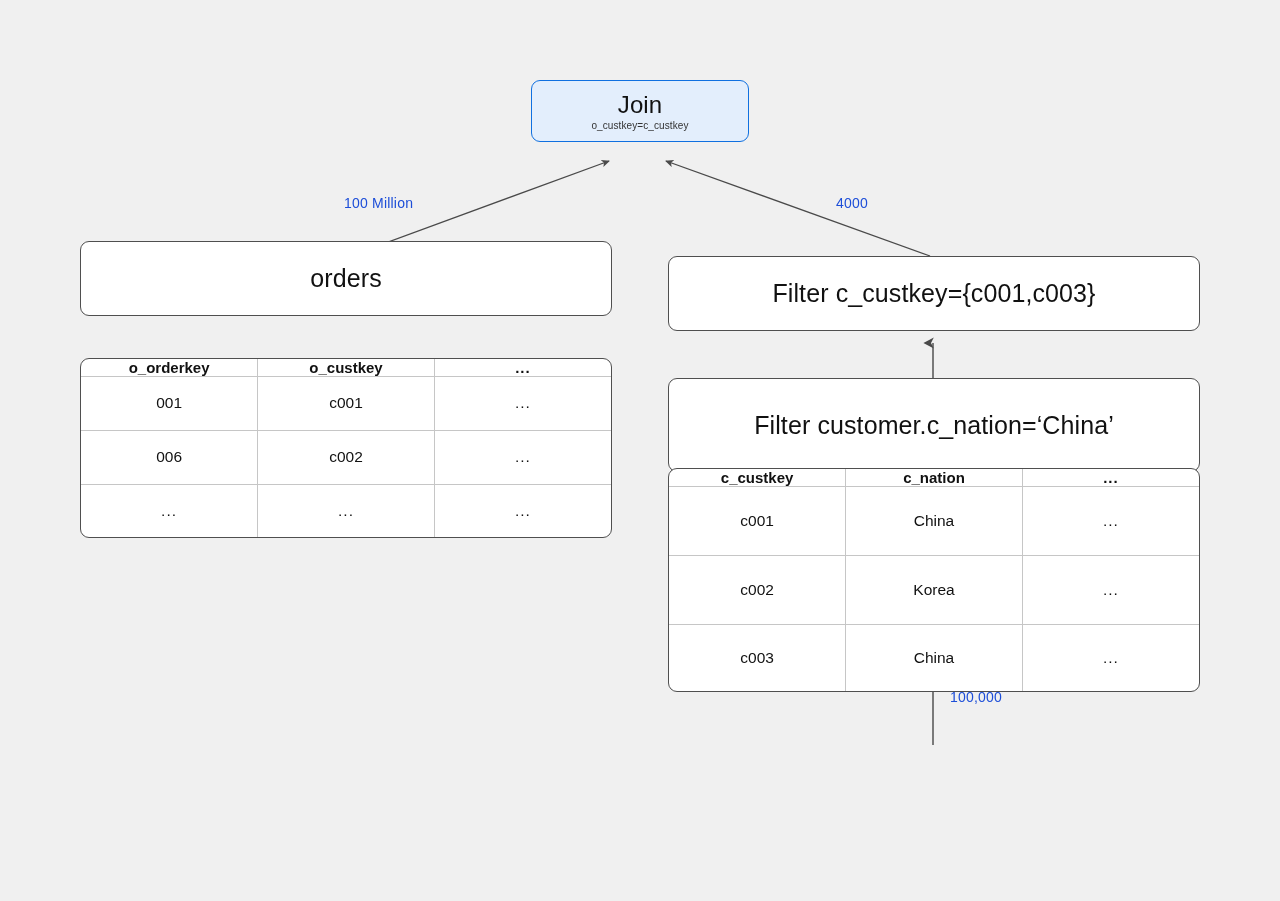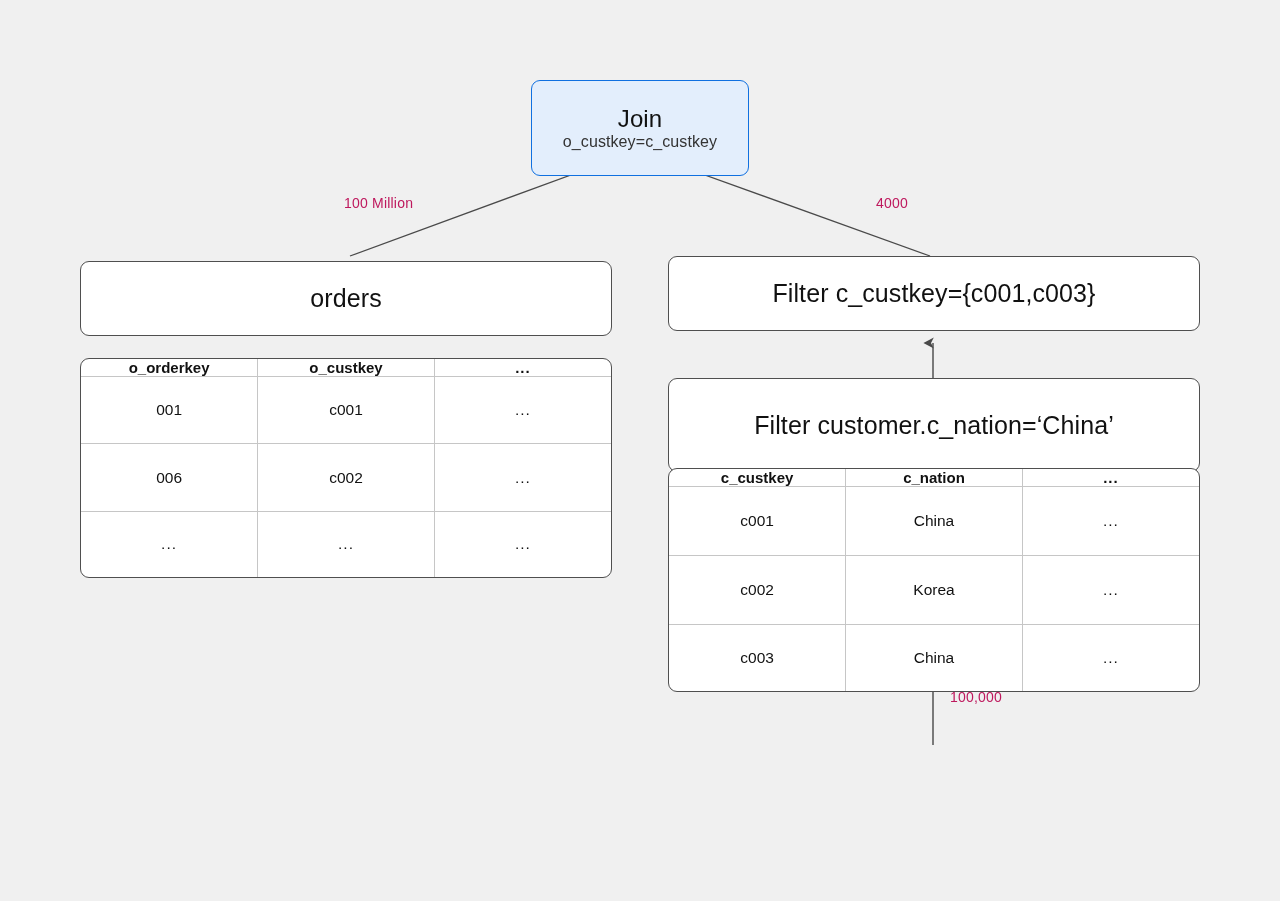--- a/index.html
+++ b/index.html
@@ -57,21 +57,21 @@
     border: 1.7px solid #1070e0;
     border-radius: 9px;
   }
   .node.join .title {
     font-size: 24px;
     font-weight: 400;
     color: #111111;
     margin-bottom: 1px;
   }
   .node.join .subtitle {
-    font-size: 16px;
+    font-size: 10px;
     color: #333333;
     white-space: nowrap;
     letter-spacing: 0.1px;
   }
 
   
   .data-table {
     position: absolute;
     box-sizing: border-box;
     background: #ffffff;
@@ -109,21 +109,21 @@
     border-bottom: none;
   }
   .data-table .ellipsis {
     letter-spacing: 1px;
   }
 
   
   .edge-label {
     position: absolute;
     font-size: 14px;
-    color: #be185d;
+    color: #1d4ed8;
     white-space: nowrap;
     letter-spacing: 0.2px;
   }
 </style>
 </head>
 <body>
 
 <div id="canvas">
 
   <svg id="edges" viewBox="0 0 1280 901" width="1280" height="901">
@@ -138,36 +138,36 @@
 
     <line x1="350" y1="256" x2="609" y2="161" stroke="#4a4a4a" stroke-width="1.3" marker-end="url(#arrow-dark)"></line>
 
     <line x1="930" y1="256" x2="666" y2="161" stroke="#4a4a4a" stroke-width="1.3" marker-end="url(#arrow-dark)"></line>
 
     <line x1="933" y1="378" x2="933" y2="343" stroke="#7a7a7a" stroke-width="2" marker-end="url(#arrow-up)"></line>
 
     <line x1="933" y1="745" x2="933" y2="653" stroke="#7a7a7a" stroke-width="2" marker-end="url(#arrow-up)"></line>
   </svg>
 
-  <div class="node join" style="left:531px; top:80px; width:218px; height:96px;">
+  <div class="node join" style="left:531px; top:80px; width:218px; height:62px;">
     <div class="title">Join</div>
     <div class="subtitle">o_custkey=c_custkey</div>
   </div>
 
   <div class="edge-label" style="left:344px; top:195px;">100 Million</div>
 
-  <div class="edge-label" style="left:876px; top:195px;">4000</div>
+  <div class="edge-label" style="left:836px; top:195px;">4000</div>
 
   <div class="edge-label" style="left:950px; top:689px;">100,000</div>
 
-  <div class="node" style="left:80px; top:261px; width:532px; height:75px;">
+  <div class="node" style="left:80px; top:241px; width:532px; height:75px;">
     <div class="title">orders</div>
   </div>
 
-  <div class="data-table" style="left:80px; top:358px; width:532px; height:220px;">
+  <div class="data-table" style="left:80px; top:358px; width:532px; height:180px;">
     <table>
       <thead>
         <tr>
           <th>o_orderkey</th>
           <th>o_custkey</th>
           <th class="ellipsis">...</th>
         </tr>
       </thead>
       <tbody>
         <tr>

